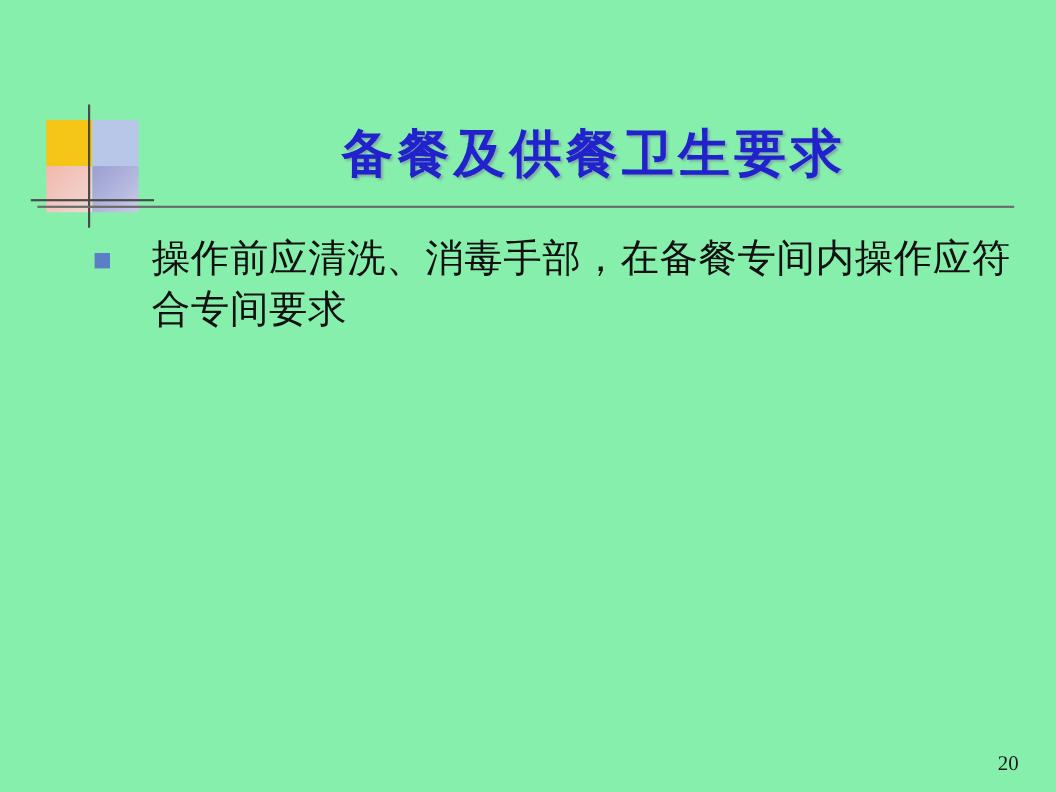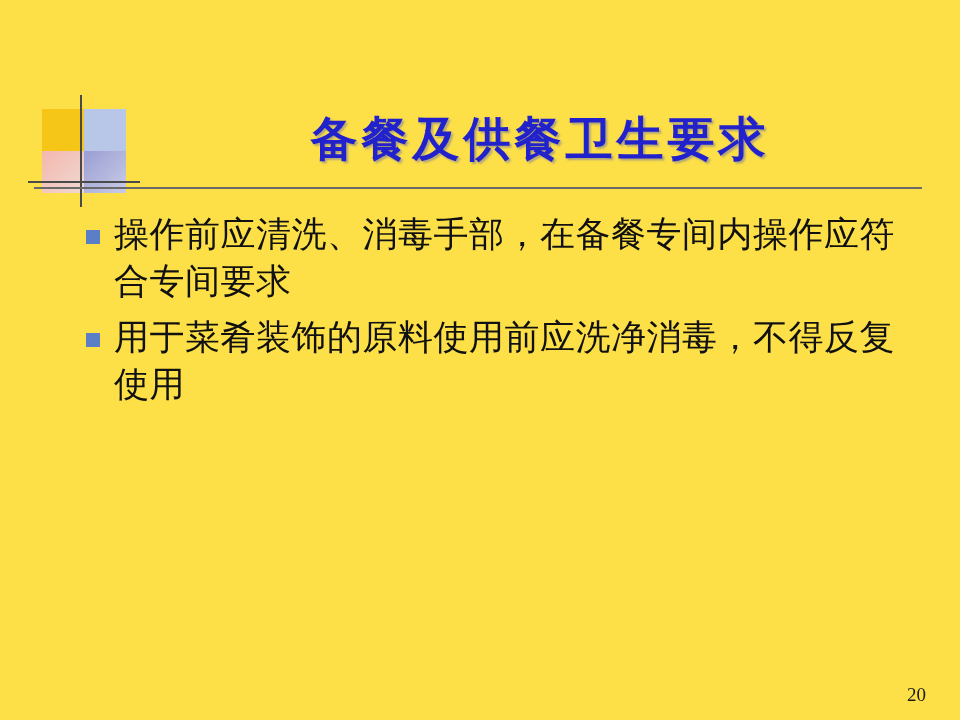--- a/index.html
+++ b/index.html
@@ -10,21 +10,21 @@
     width: 960px;
     height: 720px;
     background: #ffffff;
     font-family: "Liberation Serif", "DejaVu Serif", serif;
     overflow: hidden;
   }
   .slide {
     position: relative;
     width: 960px;
     height: 720px;
-    background: #fde047;
+    background: #86efac;
   }
 
   
   .deco {
     position: absolute;
     left: 20px;
     top: 95px;
     width: 120px;
     height: 115px;
   }
@@ -86,20 +86,21 @@
   .body {
     position: absolute;
     left: 86px;
     top: 212px;
     width: 840px;
   }
   .bullet-row {
     display: flex;
     align-items: flex-start;
     margin-bottom: 10px;
+    gap: 24px;
   }
   .bullet-mark {
     flex: 0 0 auto;
     width: 14px;
     height: 14px;
     background: #5b7fc7;
     margin-top: 18px;
     margin-right: 14px;
   }
   .bullet-text {
@@ -141,23 +142,19 @@
   <div class="title-rule"></div>
 
   <div class="body">
 
     <div class="bullet-row">
       <span class="bullet-mark"></span>
       <span class="bullet-text">操作前应清洗、消毒手部，在备餐专间内操作应符合专间要求</span>
     </div>
 
 
-    <div class="bullet-row">
-      <span class="bullet-mark"></span>
-      <span class="bullet-text">用于菜肴装饰的原料使用前应洗净消毒，不得反复使用</span>
-    </div>
 
 
   </div>
 
   <div class="page-num">20</div>
 
 </div>
 
 </body></html>

